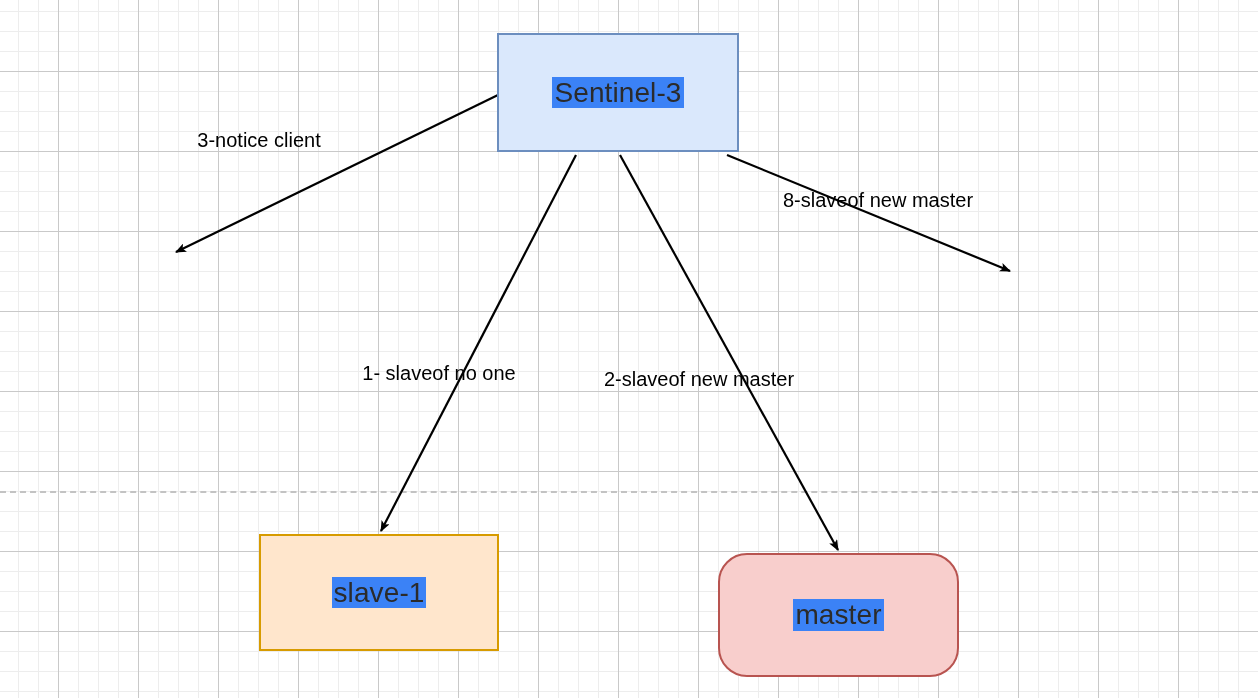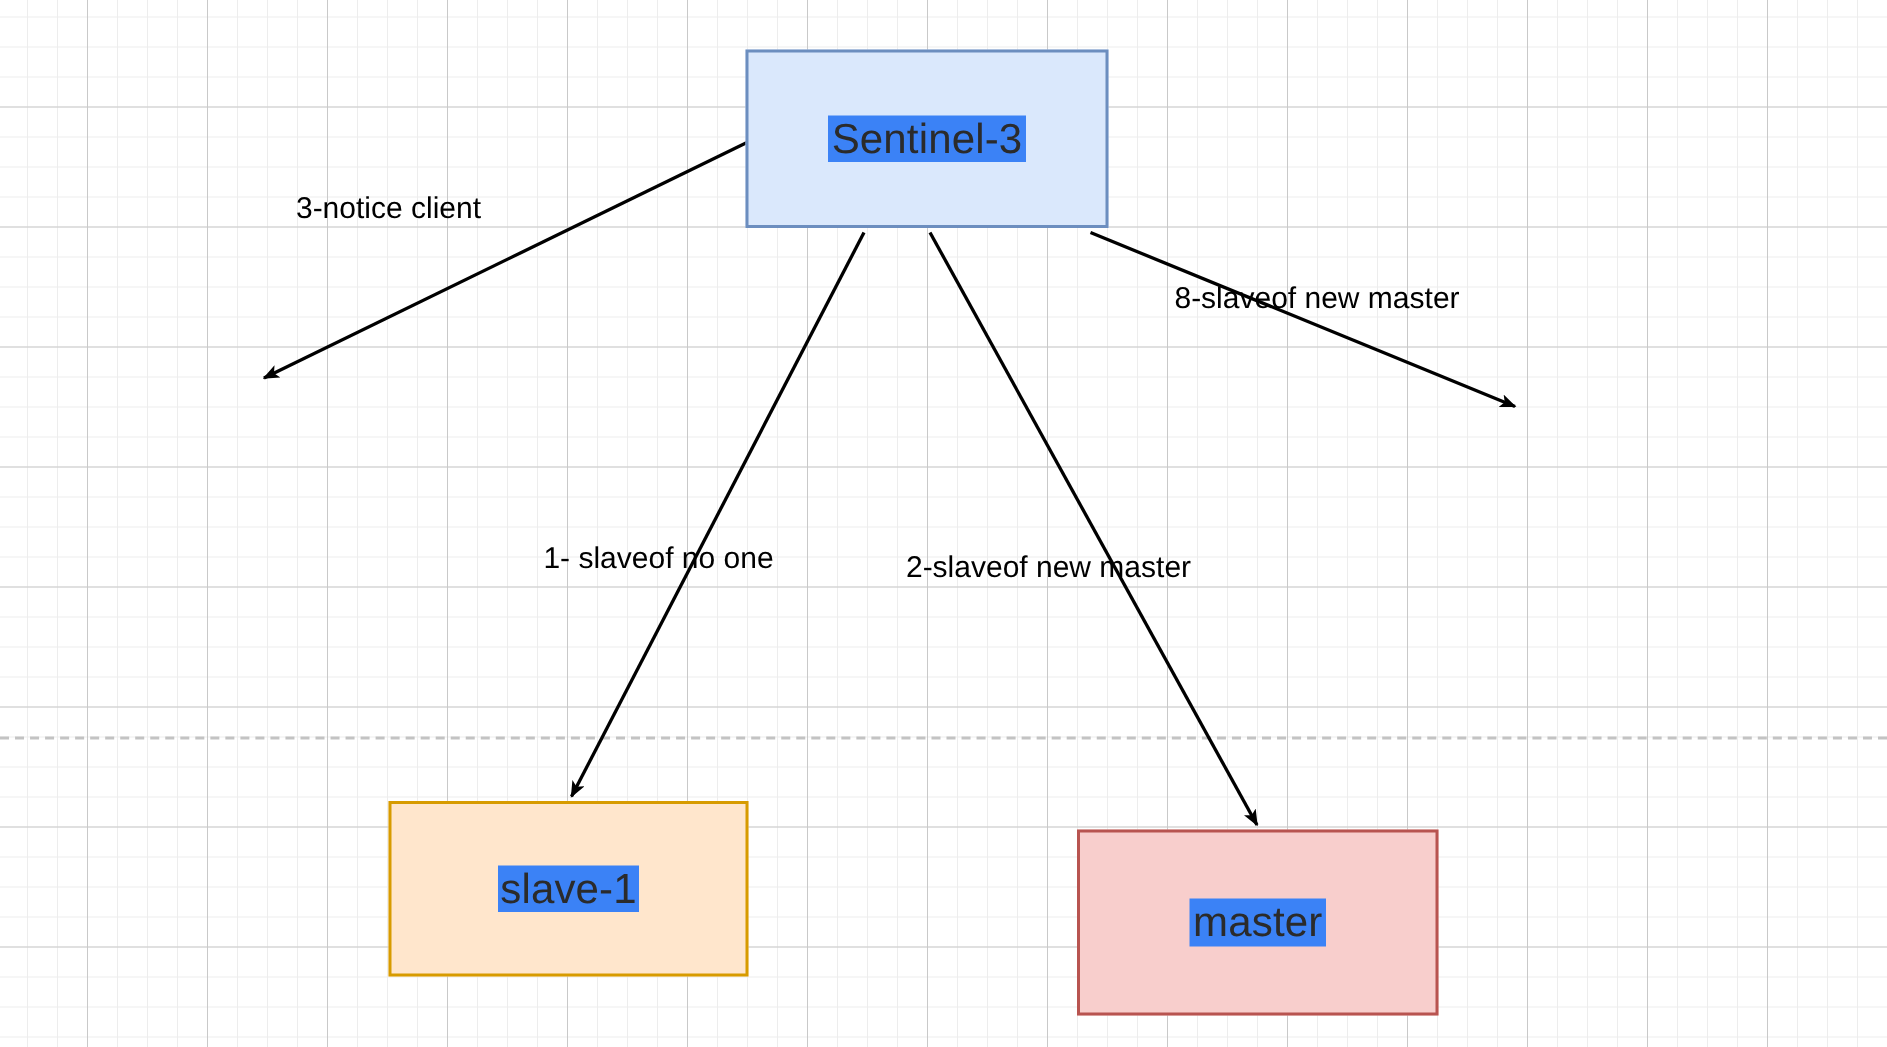--- a/index.html
+++ b/index.html
@@ -62,21 +62,21 @@
     color: #2b2b2b;
     font-size: 28px;
     line-height: 1.12;
     letter-spacing: 0.1px;
     padding: 0 2px;
     white-space: nowrap;
   }
   .node.blue   { background: #dae8fc; border-color: #6c8ebf; }
   .node.green  { background: #d5e8d4; border-color: #82b366; }
   .node.orange { background: #ffe6cc; border-color: #d79b00; }
-  .node.red    { background: #f8cecc; border-color: #b85450; }
+  .node.red    { background: #f8cecc; border-color: #b85450; border-radius: 29px; }
 
   .edge-label {
     position: absolute;
     color: #000000;
     font-size: 20px;
     line-height: 1.15;
     white-space: nowrap;
     background: transparent;
     padding: 1px 3px;
     transform: translate(-50%, -50%);

